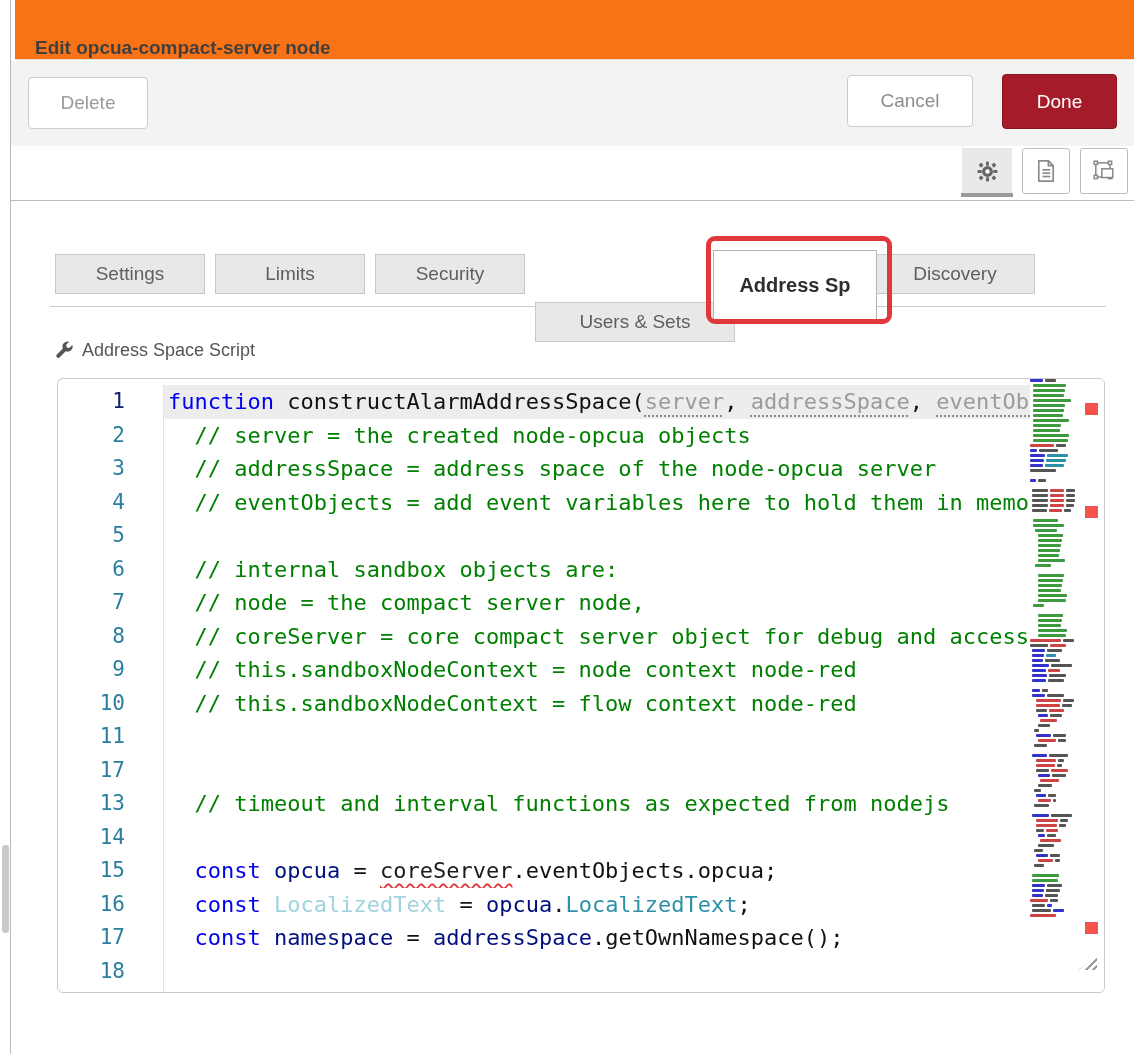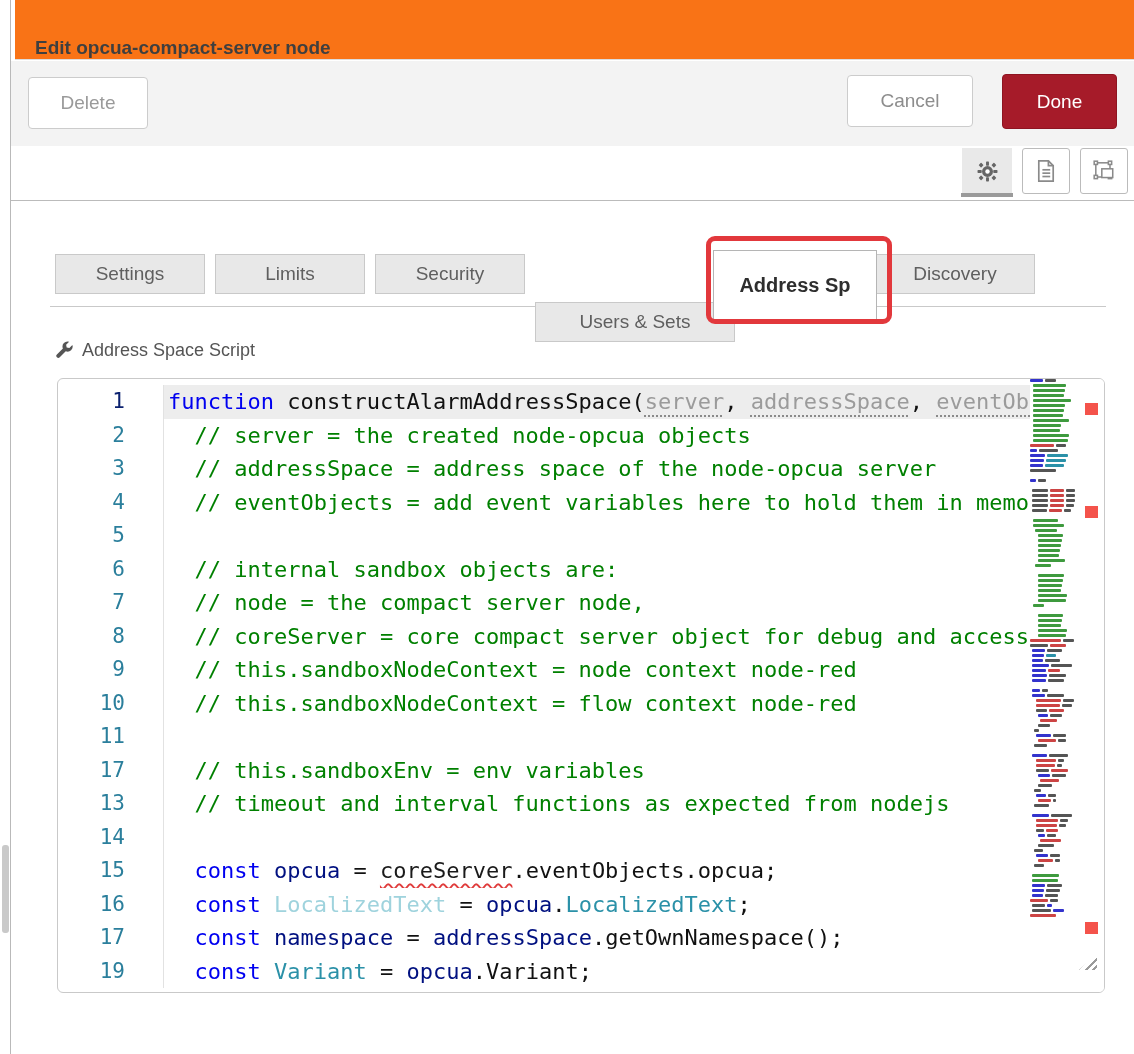--- a/index.html
+++ b/index.html
@@ -193,41 +193,44 @@
         </div>
         <div class="cline">
           <div class="gut">10</div>
           <div class="codetxt"><span class="tk-cm">  // this.sandboxNodeContext = flow context node-red</span></div>
         </div>
         <div class="cline">
           <div class="gut">11</div>
         </div>
         <div class="cline">
           <div class="gut">17</div>
-          <div class="codetxt"><span class="tk-cm">  // this.sandboxEnv = env variables</span></div>
         </div>
         <div class="cline">
           <div class="gut">13</div>
           <div class="codetxt"><span class="tk-cm">  // timeout and interval functions as expected from nodejs</span></div>
         </div>
         <div class="cline">
           <div class="gut">14</div>
           <div class="codetxt"></div>
         </div>
         <div class="cline">
           <div class="gut">15</div>
           <div class="codetxt"><span class="tk-kw">  const</span><span class="tk-pl"> </span><span class="tk-id">opcua</span><span class="tk-pl"> = </span><span class="tk-er">coreServer</span><span class="tk-pl">.eventObjects.opcua;</span></div>
         </div>
         <div class="cline">
           <div class="gut">16</div>
           <div class="codetxt"><span class="tk-kw">  const</span><span class="tk-pl"> </span><span class="tk-tyf">LocalizedText</span><span class="tk-pl"> = </span><span class="tk-id">opcua</span><span class="tk-pl">.</span><span class="tk-ty">LocalizedText</span><span class="tk-pl">;</span></div>
         </div>
         <div class="cline">
           <div class="gut">17</div>
           <div class="codetxt"><span class="tk-kw">  const</span><span class="tk-pl"> </span><span class="tk-id">namespace</span><span class="tk-pl"> = </span><span class="tk-id">addressSpace</span><span class="tk-pl">.getOwnNamespace();</span></div>
+        </div>
+        <div class="cline">
+          <div class="gut">18</div>
+          <div class="codetxt"></div>
         </div>
         <div class="cline">
           <div class="gut">19</div>
           <div class="codetxt"><span class="tk-kw">  const</span><span class="tk-pl"> </span><span class="tk-ty">Variant</span><span class="tk-pl"> = </span><span class="tk-id">opcua</span><span class="tk-pl">.Variant;</span></div>
         </div>
       </div>
     <div class="minimap" id="minimap">
         <div class="mrow" style="padding-left: 0px;">
           <span class="mseg" style="width: 13px; background: rgb(51, 51, 204);"></span>
           <span class="mseg" style="width: 11px; background: rgb(85, 85, 85);"></span>

